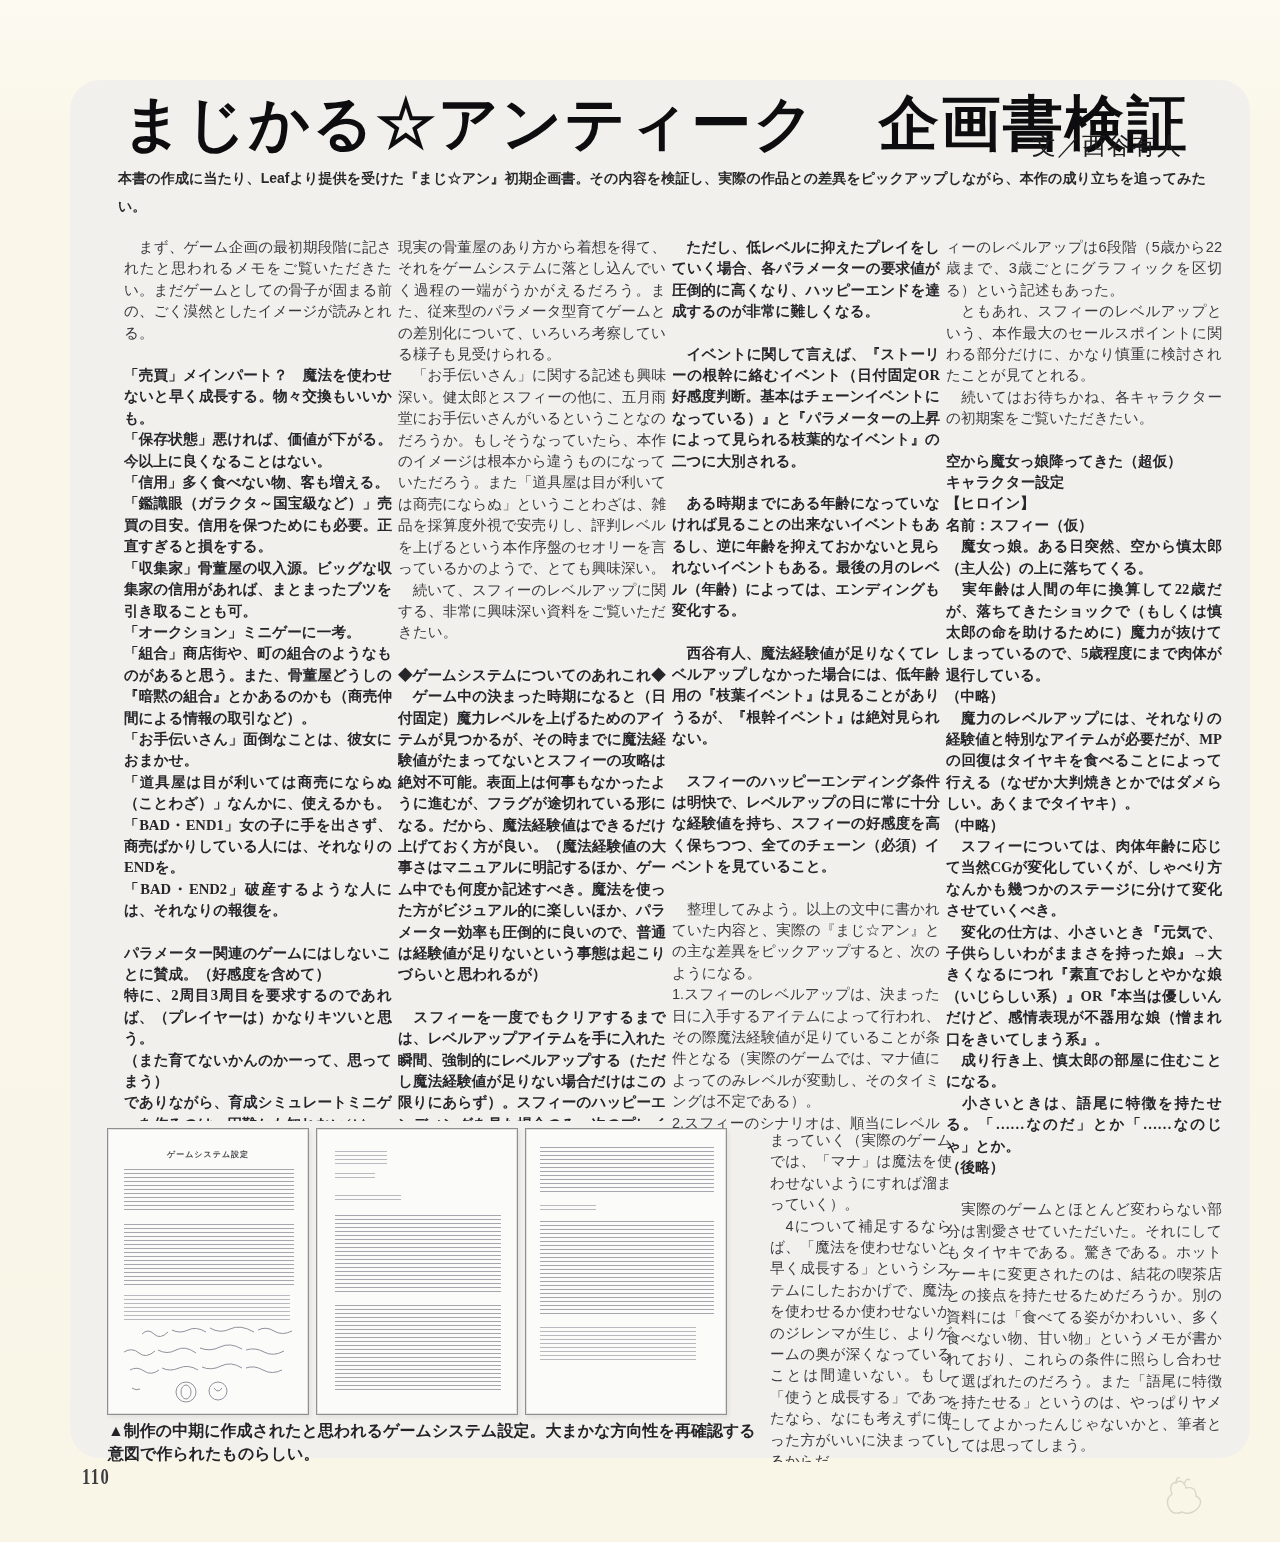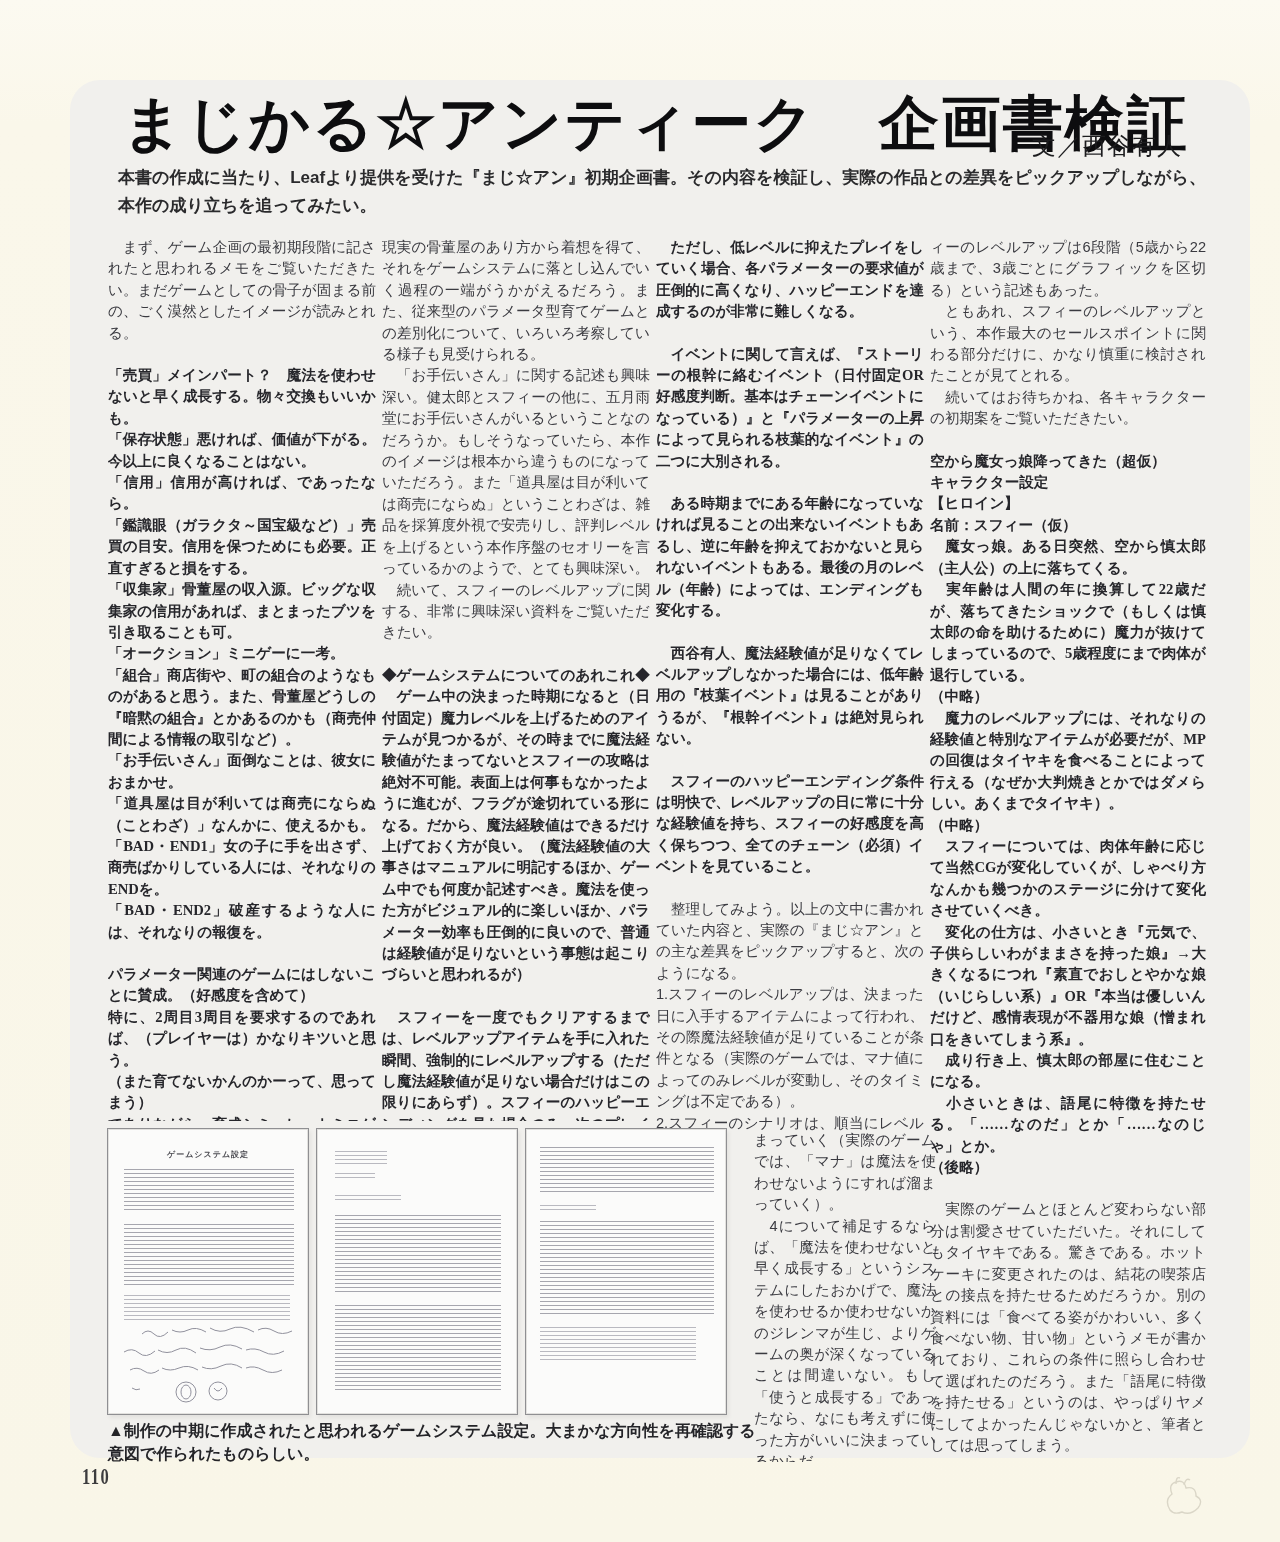--- a/index.html
+++ b/index.html
@@ -11,26 +11,26 @@
 
   .panel { position:absolute; left:70px; top:80px; width:1180px; height:1378px;
            background:#f1f0ed; border-radius:30px; }
 
   
   .title { position:absolute; left:122px; top:98px; font-size:60px; line-height:52px;
            font-weight:bold; letter-spacing:2px; color:#0d0d0f;
            font-family:"Liberation Sans", sans-serif; }
   .byline { position:absolute; left:1032px; top:130px; font-size:24px; color:#1c1c1e;
             letter-spacing:1px; }
-  .lead { position:absolute; left:118px; top:164px; width:1088px; font-size:17px;
+  .lead { position:absolute; left:118px; top:164px; width:1088px; font-size:14px;
           line-height:28px; font-weight:600; color:#2a2a2c; text-align:justify; }
 
   
   .col { position:absolute; top:237px; width:268px; font-size:14.6px; line-height:21.4px;
-         color:#333338; text-align:justify; overflow:hidden; }
+         color:#333338; text-align:justify; overflow:hidden;margin-left:16px; }
   .col1 { left:108px;  height:884px; }
   .col2 { left:382px;  height:884px; }
   .col3 { left:656px;  height:898px; }
   .col3b{ left:754px;  top:1130px; width:182px; height:332px; }
   .col4 { left:930px;  width:276px; height:1226px; }
 
   .para { margin:0; }
   .para.g { font-family:"Liberation Sans", sans-serif; color:#3a3a40; }
   .para.s { font-family:"Liberation Serif", serif; font-weight:600; color:#26262b; }
   .para.sp { margin-top:21px; }
@@ -67,21 +67,21 @@
   <div class="panel"></div>
 
   <h1 class="title">まじかる☆アンティーク　企画書検証</h1>
   <div class="byline">文／西谷有人</div>
   <p class="lead">本書の作成に当たり、Leafより提供を受けた『まじ☆アン』初期企画書。その内容を検証し、実際の作品との差異をピックアップしながら、本作の成り立ちを追ってみたい。</p>
 
   <div class="col col1">
       <p class="para g">　まず、ゲーム企画の最初期段階に記されたと思われるメモをご覧いただきたい。まだゲームとしての骨子が固まる前の、ごく漠然としたイメージが読みとれる。</p>
       <p class="para s sp">「売買」メインパート？　魔法を使わせないと早く成長する。物々交換もいいかも。</p>
       <p class="para s">「保存状態」悪ければ、価値が下がる。今以上に良くなることはない。</p>
-      <p class="para s">「信用」信用が高ければ、であったなら。</p>
+      <p class="para s">「信用」多く食べない物、客も増える。</p>
       <p class="para s">「鑑識眼（ガラクタ～国宝級など）」売買の目安。信用を保つためにも必要。正直すぎると損をする。</p>
       <p class="para s">「収集家」骨董屋の収入源。ビッグな収集家の信用があれば、まとまったブツを引き取ることも可。</p>
       <p class="para s">「オークション」ミニゲーに一考。</p>
       <p class="para s">「組合」商店街や、町の組合のようなものがあると思う。また、骨董屋どうしの『暗黙の組合』とかあるのかも（商売仲間による情報の取引など）。</p>
       <p class="para s">「お手伝いさん」面倒なことは、彼女におまかせ。</p>
       <p class="para s">「道具屋は目が利いては商売にならぬ（ことわざ）」なんかに、使えるかも。</p>
       <p class="para s">「BAD・END1」女の子に手を出さず、商売ばかりしている人には、それなりのENDを。</p>
       <p class="para s">「BAD・END2」破産するような人には、それなりの報復を。</p>
       <p class="para s sp">パラメーター関連のゲームにはしないことに賛成。（好感度を含めて）</p>
       <p class="para s">特に、2周目3周目を要求するのであれば、（プレイヤーは）かなりキツいと思う。</p>

